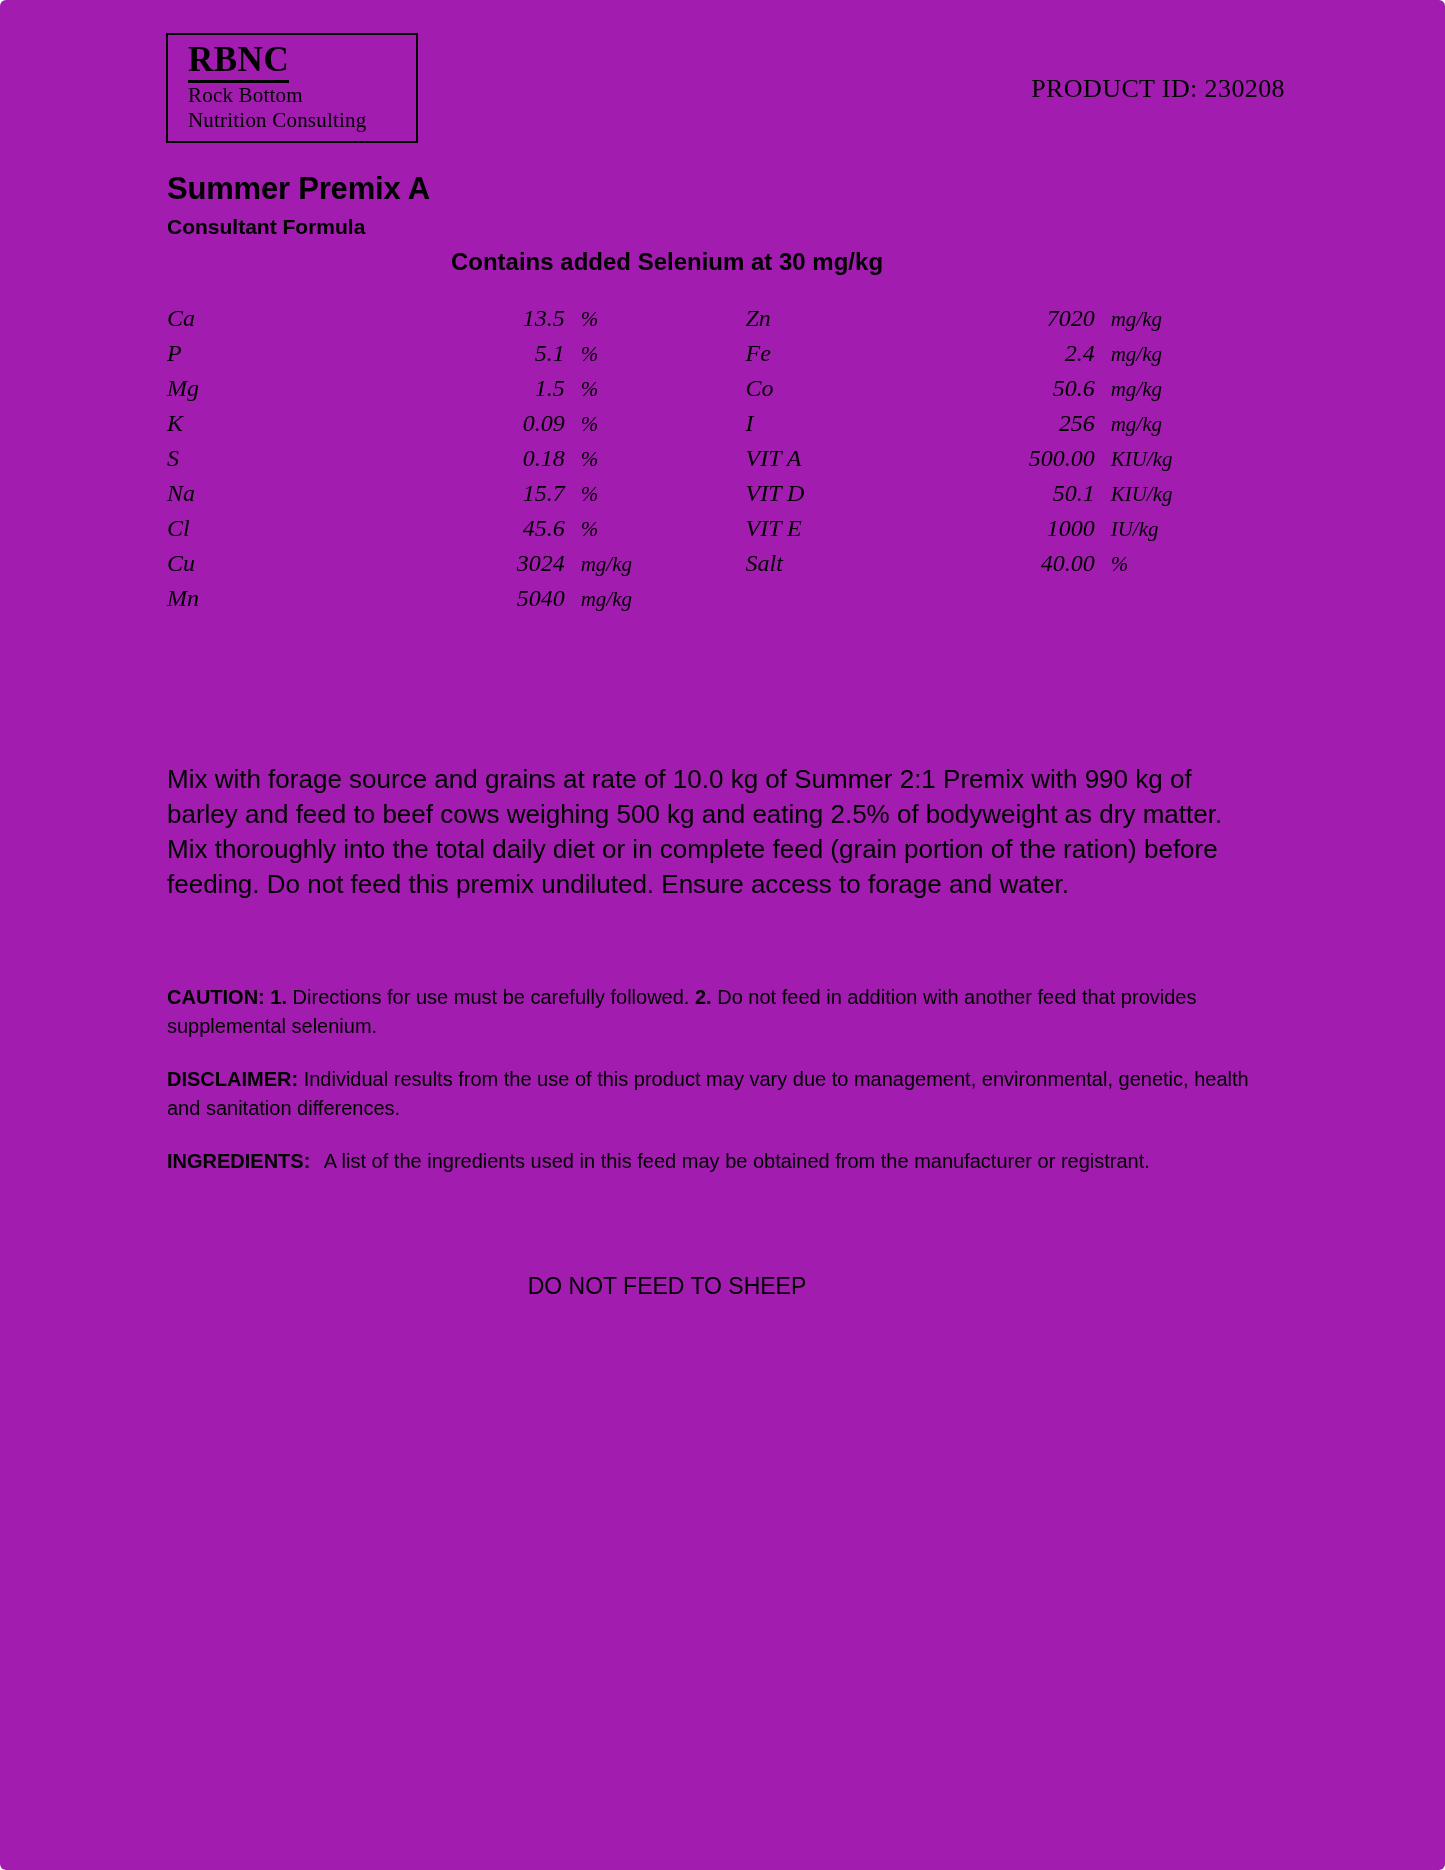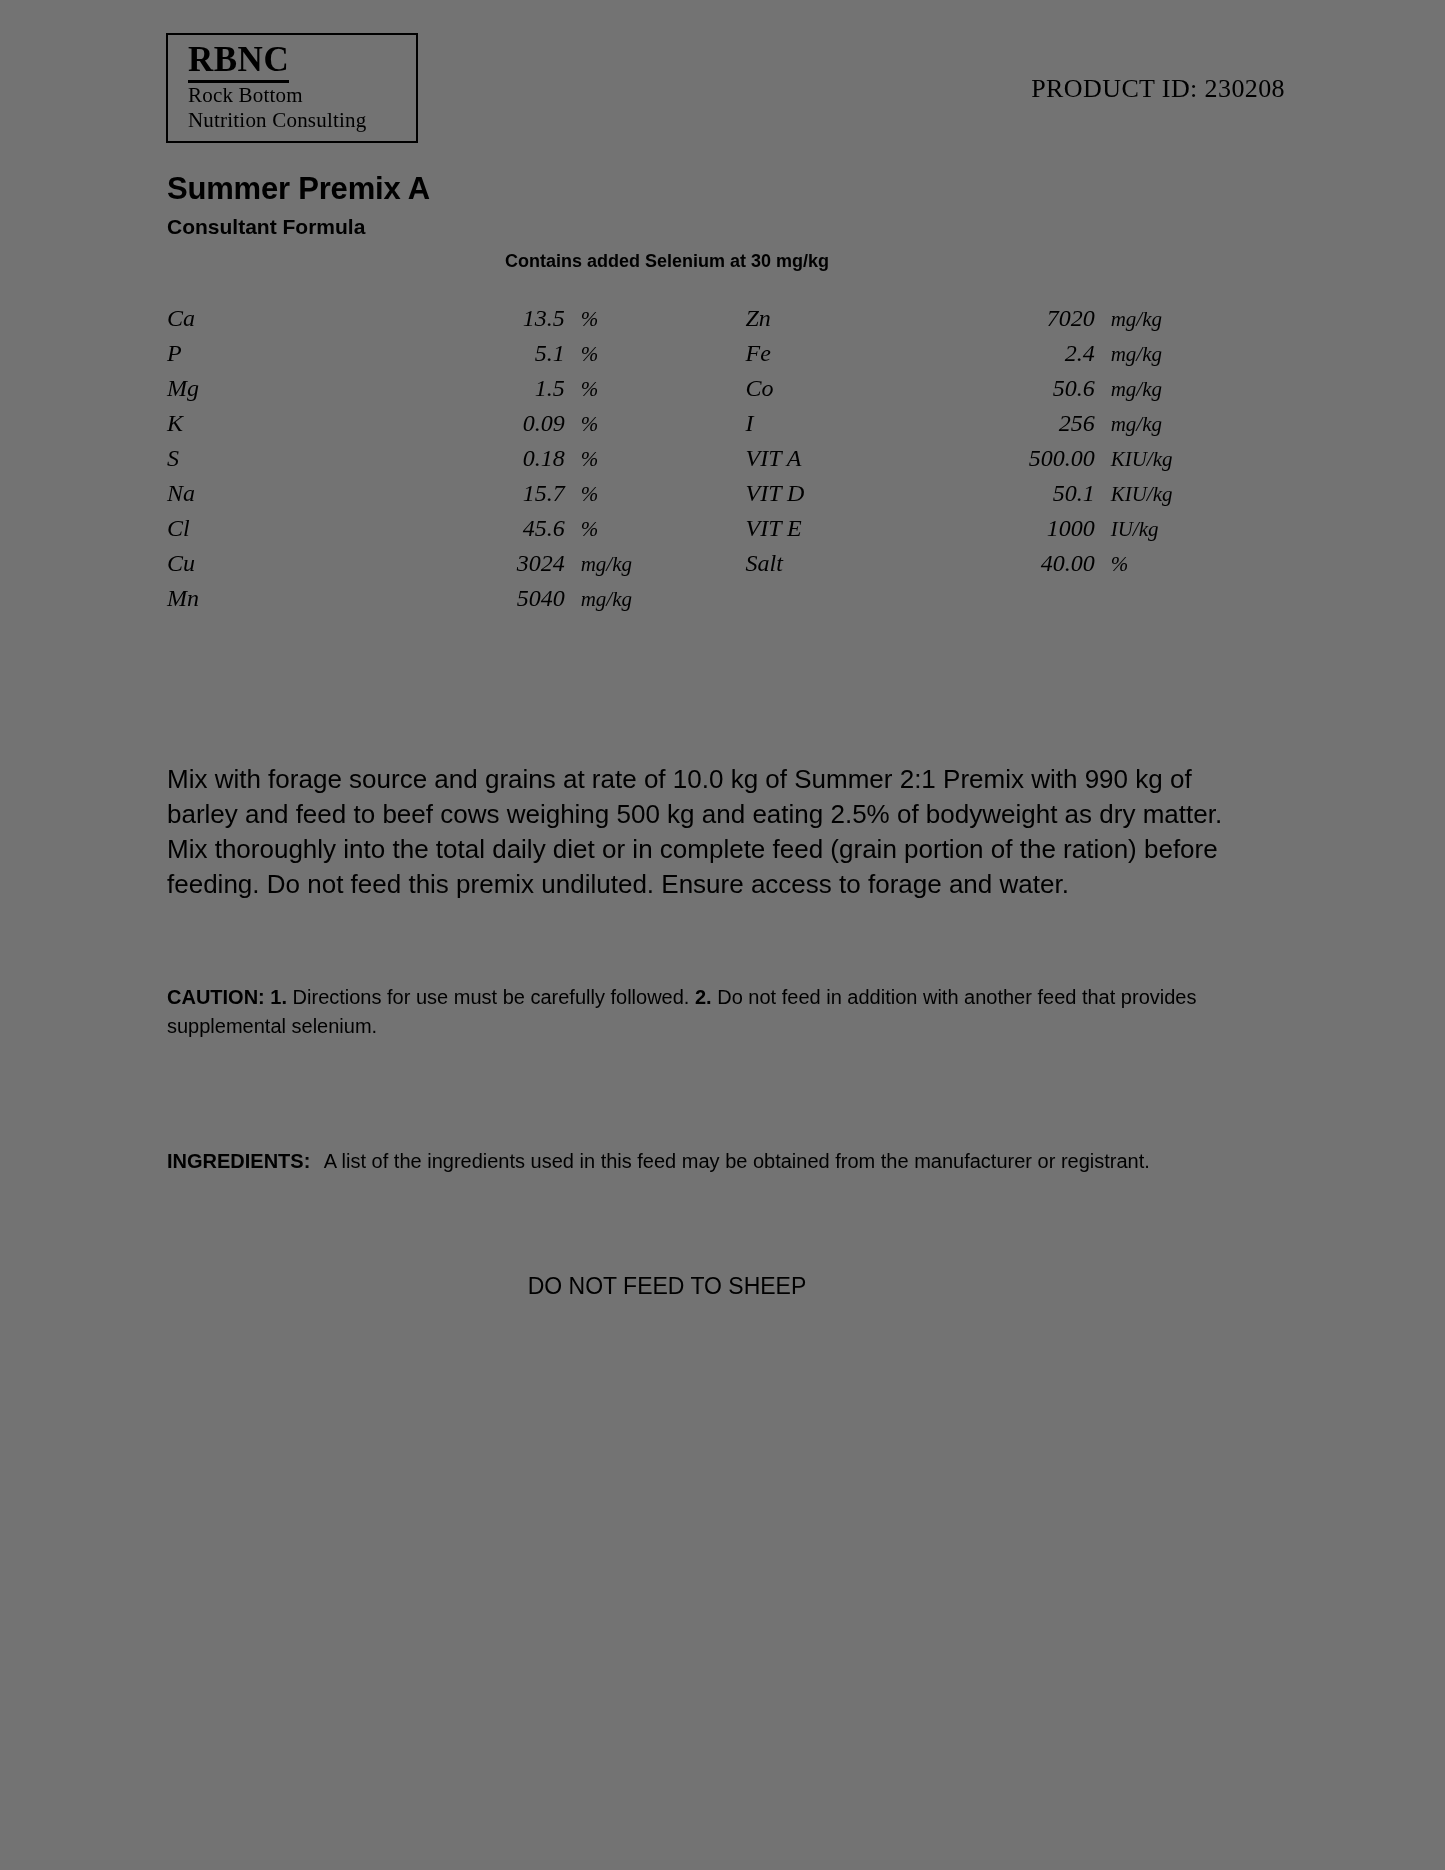--- a/index.html
+++ b/index.html
@@ -5,24 +5,25 @@
 <style>
   html, body {
     margin: 0;
     padding: 0;
     background: #ffffff;
   }
   .page {
     position: relative;
     width: 1445px;
     height: 1870px;
-    background: #737373;
+    background: #a21caf;
     color: #000000;
     overflow: hidden;
     font-family: "Liberation Sans", sans-serif;
+    border-radius: 6px;
   }
 
   
   .logo-box {
     position: absolute;
     left: 166px;
     top: 33px;
     width: 252px;
     height: 110px;
     border: 2px solid #000;
@@ -78,21 +79,21 @@
     line-height: 24px;
   }
   .selenium-line {
     position: absolute;
     left: 167px;
     top: 249px;
     width: 1000px;
     text-align: center;
     font-family: "Liberation Sans Narrow", "Liberation Sans", sans-serif;
     font-weight: bold;
-    font-size: 18px;
+    font-size: 24px;
     line-height: 25px;
   }
 
   
   .nutrient-table {
     position: absolute;
     left: 167px;
     top: 305px;
     width: 1060px;
     font-family: "Liberation Serif", serif;
@@ -262,20 +263,24 @@
   <div class="mix-body">Mix with forage source and grains at rate of 10.0 kg of Summer 2:1 Premix with 990 kg of barley and feed to beef cows weighing 500 kg and eating 2.5% of bodyweight as dry matter. Mix thoroughly into the total daily diet or in complete feed (grain portion of the ration) before feeding. Do not feed this premix undiluted. Ensure access to forage and water.</div>
 
   <div class="legal caution-block">
     <b>CAUTION:</b>
     <b>1.</b>
     <span>Directions for use must be carefully followed.</span>
     <b>2.</b>
     <span>Do not feed in addition with another feed that provides supplemental selenium.</span>
   </div>
 
+  <div class="legal disclaimer-block">
+    <b>DISCLAIMER:</b>
+    <span>Individual results from the use of this product may vary due to management, environmental, genetic, health and sanitation differences.</span>
+  </div>
 
   <div class="legal ingredients-block">
     <b class="ing-lead">INGREDIENTS:</b>
     <span>A list of the ingredients used in this feed may be obtained from the manufacturer or registrant.</span>
   </div>
 
   <div class="sheep-warning">DO NOT FEED TO SHEEP</div>
 
 </div>
 

